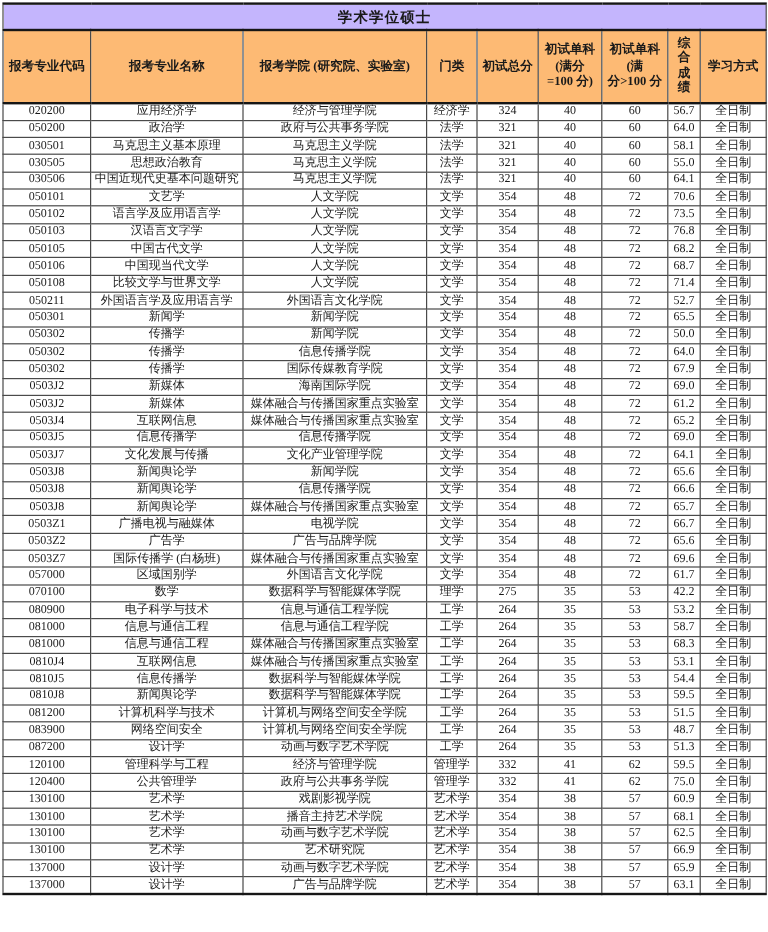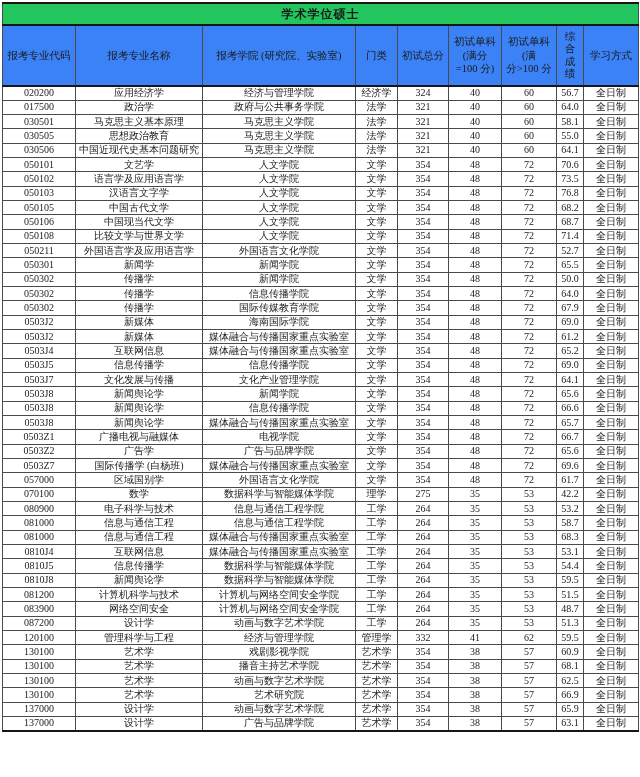--- a/index.html
+++ b/index.html
@@ -26,32 +26,32 @@
     border-right: 1px solid #3a3a3a;
   }
   th, td {
     border: 1px solid #4a4a4a;
     padding: 0;
     text-align: center;
     vertical-align: middle;
     overflow: hidden;
   }
   tr.title-row th {
-    background: #22c55e;
+    background: #c4b5fd;
     height: 20px;
     font-size: 12px;
     font-weight: bold;
     border-bottom: 2px solid #161616;
     letter-spacing: 1px;
   }
   tr.header-row th {
-    background: #3b82f6;
+    background: #fdba74;
     height: 59px;
     font-size: 10.5px;
-    font-weight: normal;
+    font-weight: bold;
     line-height: 1.3;
     border-bottom: 2px solid #161616;
     white-space: nowrap;
   }
   tr.header-row th.wrap {
     white-space: pre-line;
   }
   tr.header-row th.vertical {
     white-space: normal;
     line-height: 1.18;
@@ -109,21 +109,21 @@
           <td>应用经济学</td>
           <td>经济与管理学院</td>
           <td>经济学</td>
           <td>324</td>
           <td>40</td>
           <td>60</td>
           <td>56.7</td>
           <td>全日制</td>
         </tr>
         <tr>
-          <td>017500</td>
+          <td>050200</td>
           <td>政治学</td>
           <td>政府与公共事务学院</td>
           <td>法学</td>
           <td>321</td>
           <td>40</td>
           <td>60</td>
           <td>64.0</td>
           <td>全日制</td>
         </tr>
         <tr>
@@ -527,20 +527,31 @@
           <td>管理科学与工程</td>
           <td>经济与管理学院</td>
           <td>管理学</td>
           <td>332</td>
           <td>41</td>
           <td>62</td>
           <td>59.5</td>
           <td>全日制</td>
         </tr>
         <tr>
+          <td>120400</td>
+          <td>公共管理学</td>
+          <td>政府与公共事务学院</td>
+          <td>管理学</td>
+          <td>332</td>
+          <td>41</td>
+          <td>62</td>
+          <td>75.0</td>
+          <td>全日制</td>
+        </tr>
+        <tr>
           <td>130100</td>
           <td>艺术学</td>
           <td>戏剧影视学院</td>
           <td>艺术学</td>
           <td>354</td>
           <td>38</td>
           <td>57</td>
           <td>60.9</td>
           <td>全日制</td>
         </tr>

